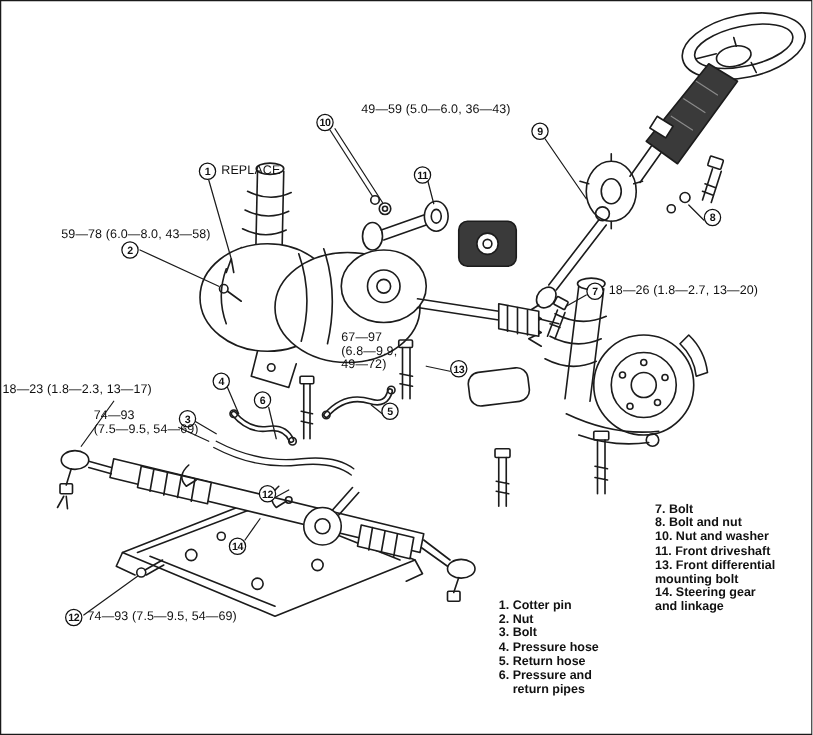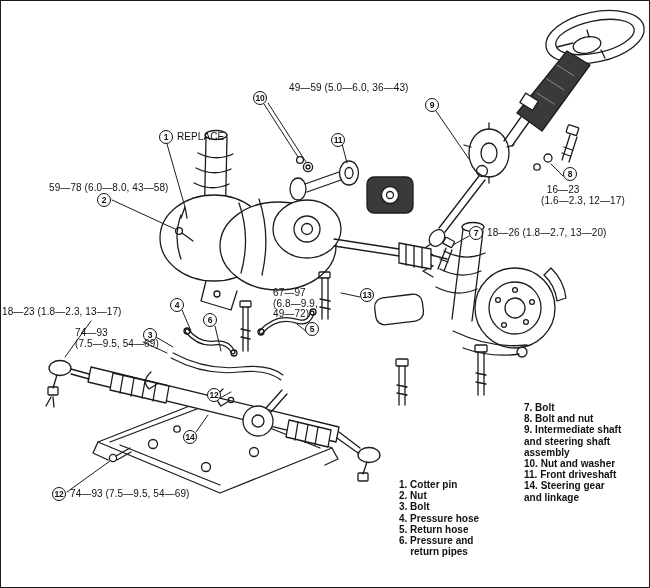--- a/index.html
+++ b/index.html
@@ -232,46 +232,43 @@
   <div class="callout" style="left:252px;top:90px">10</div>
   <div class="callout" style="left:330px;top:132px">11</div>
   <div class="callout" style="left:206px;top:387px">12</div>
   <div class="callout" style="left:51px;top:486px">12</div>
   <div class="callout" style="left:359px;top:287px">13</div>
   <div class="callout" style="left:182px;top:429px">14</div>
 
   <div class="label" style="left:176px;top:131px">REPLACE</div>
   <div class="label" style="left:288px;top:82px">49—59 (5.0—6.0, 36—43)</div>
   <div class="label" style="left:48px;top:182px">59—78 (6.0—8.0, 43—58)</div>
-  <div class="label" style="left:540px;top:184px">  16—23
-(1.6—2.3, 12—17)</div>
   <div class="label" style="left:486px;top:227px">18—26 (1.8—2.7, 13—20)</div>
-  <div class="label" style="left:272px;top:287px">67—97
+  <div class="label" style="left:272px;top:265px">67—97
 (6.8—9.9,
 49—72)</div>
   <div class="label" style="left:1px;top:306px">18—23 (1.8—2.3, 13—17)</div>
   <div class="label" style="left:74px;top:327px">74—93
 (7.5—9.5, 54—69)</div>
   <div class="label" style="left:69px;top:488px">74—93 (7.5—9.5, 54—69)</div>
 
   <div class="legend" style="left:398px;top:478px">
     <div>1. Cotter pin</div>
     <div>2. Nut</div>
     <div>3. Bolt</div>
     <div>4. Pressure hose</div>
     <div>5. Return hose</div>
     <div>6. Pressure and
     return pipes</div>
   </div>
 
   <div class="legend" style="left:523px;top:401px">
     <div>7. Bolt</div>
     <div>8. Bolt and nut</div>
-    <div>9. Intermediate shaft
-and steering shaft
-assembly</div>
     <div>10. Nut and washer</div>
     <div>11. Front driveshaft</div>
+    <div>13. Front differential
+mounting bolt</div>
     <div>14. Steering gear
 and linkage</div>
   </div>
 
 </div>
 
 </body></html>

